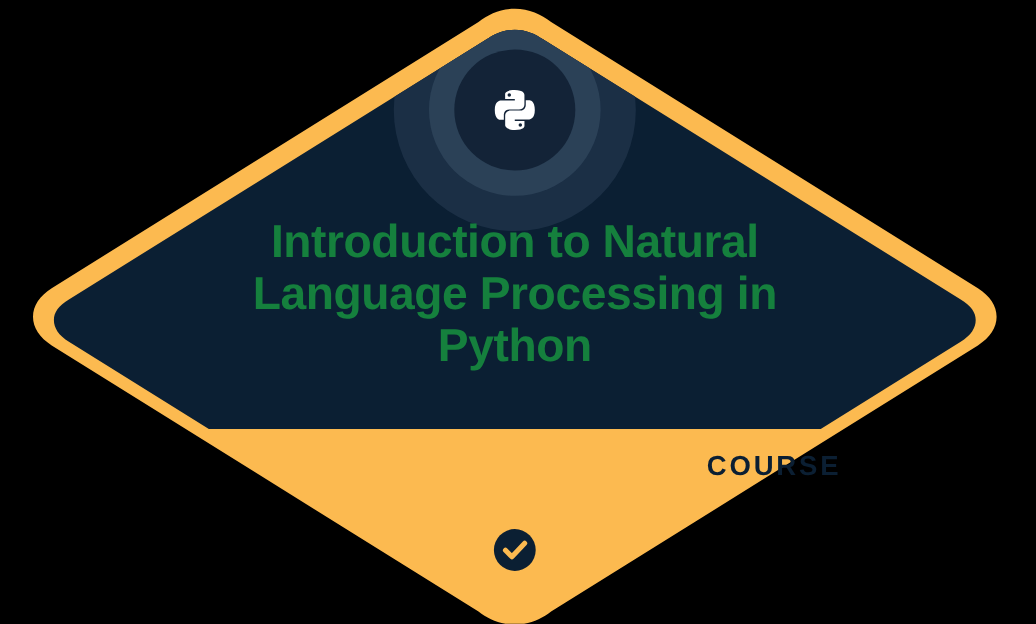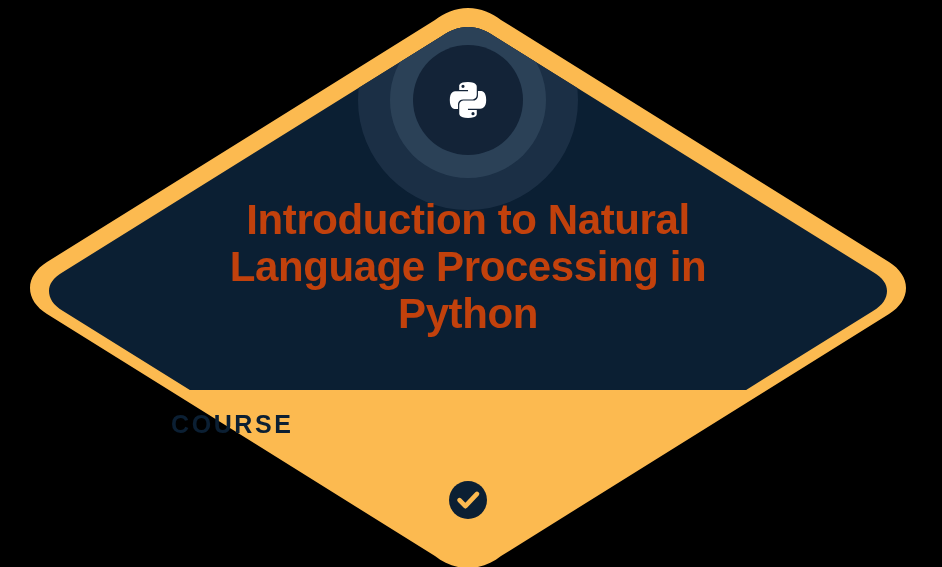--- a/index.html
+++ b/index.html
@@ -41,35 +41,35 @@
     height: 567px;
     pointer-events: none;
   }
 
   #course-title {
     position: absolute;
     left: 171px;
     top: 196px;
     width: 594px;
     text-align: center;
-    color: #c2410c;
+    color: #15803d;
     font-family: "Liberation Sans", sans-serif;
     font-weight: bold;
     font-size: 42px;
     line-height: 47px;
     letter-spacing: -0.4px;
     white-space: pre-line;
   }
 
   #status-block {
     position: absolute;
     left: 171px;
     top: 406px;
     width: 594px;
-    text-align: left;
+    text-align: right;
   }
   .status-line {
     color: #0B1F33;
     font-family: "Liberation Sans", sans-serif;
     font-weight: bold;
     font-size: 25px;
     line-height: 36px;
     letter-spacing: 2.6px;
     display: block;
   }

